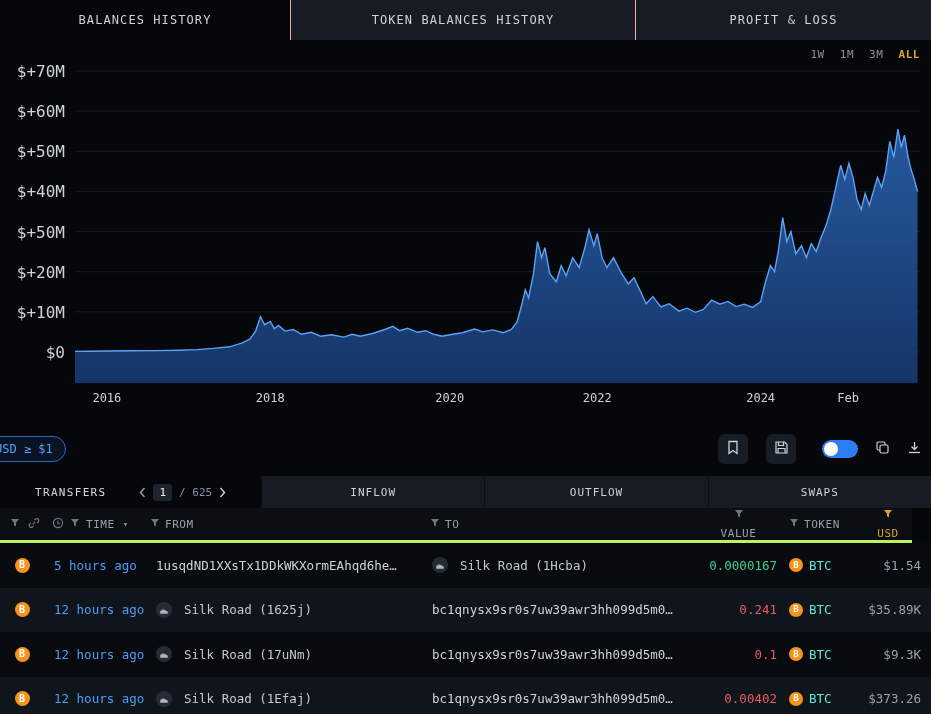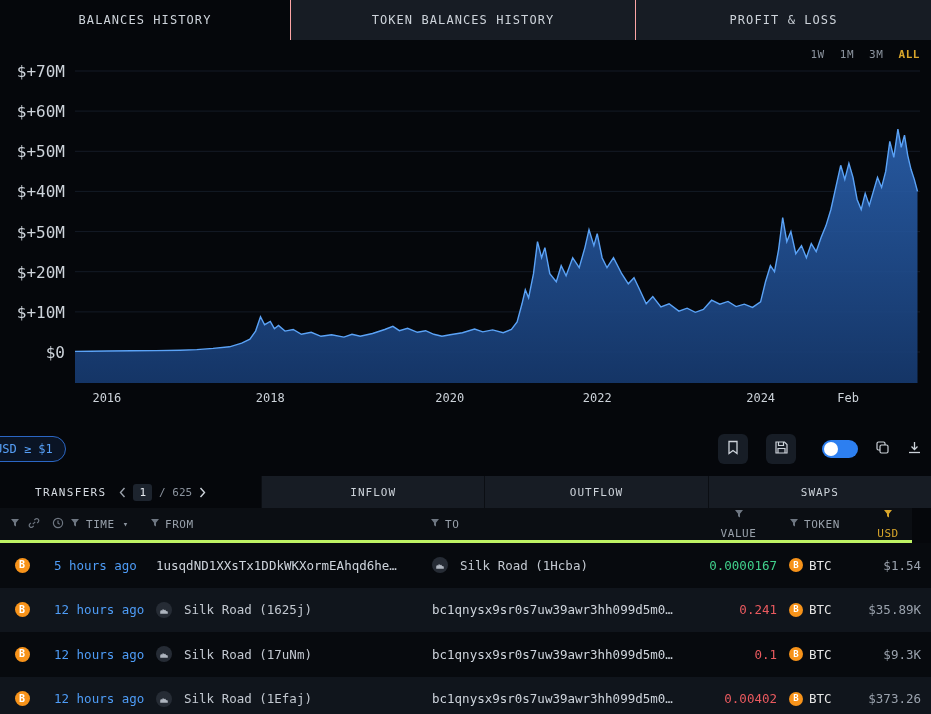--- a/index.html
+++ b/index.html
@@ -39,21 +39,21 @@
   .icon-btn { width:30px; height:30px; border-radius:6px; background:#171d26; display:flex;
               align-items:center; justify-content:center; margin-left:18px; cursor:pointer; }
   .icon-btn:first-child { margin-left:0; }
   .toggle { width:36px; height:18px; border-radius:9px; background:#2d7ff0; margin-left:26px;
             position:relative; cursor:pointer; }
   .toggle .knob { position:absolute; left:2px; top:2px; width:14px; height:14px; border-radius:50%; background:#fff; }
   .plain-icon { margin-left:17px; cursor:pointer; display:flex; align-items:center; }
 
   
   .transfers-bar { position:absolute; top:476px; left:0; width:931px; height:32px; display:flex; background:#05070b; }
-  .tb-left { width:261px; display:flex; align-items:center; }
+  .tb-left { width:261px; display:flex; align-items:center;gap:20px; }
   .tb-title { margin-left:35px; font-size:11px; letter-spacing:.12em; color:#d6dbe2; cursor:pointer; }
   .pager { display:flex; align-items:center; margin-left:13px; gap:7px; }
   .pg-chev { cursor:pointer; display:flex; align-items:center; }
   .pg-box { background:#1d242e; border-radius:3px; padding:2px 6px; color:#e6eaef; font-size:11px; }
   .pg-total { color:#8b939e; font-size:11px; white-space:nowrap; }
   .tb-tab { flex:1; display:flex; align-items:center; justify-content:center; background:#171c24;
             font-size:11px; letter-spacing:.09em; color:#cdd3da; border-left:1px solid #0b0e13; cursor:pointer; }
 
   
   .thead { position:absolute; top:508px; left:0; width:912px; height:35px; background:#0b0e13;
@@ -83,21 +83,21 @@
   .c-from { padding-left:6px; }
   .c-to { padding-left:2px; }
   .addr { color:#ced4dc; cursor:pointer; }
   .entity { display:inline-flex; align-items:center; gap:12px; cursor:pointer; }
   .ent-ic { width:16px; height:16px; border-radius:50%; background:#262c35; display:inline-flex;
             align-items:center; justify-content:center; flex:0 0 auto; }
   .ent-name { color:#c3c9d1; }
   .c-val { text-align:right; white-space:nowrap; }
   .pos { color:#41d18c; } .neg { color:#ea5a5f; }
   .c-token { display:flex; align-items:center; gap:6px; padding-left:12px; }
-  .tok { color:#e5e5e5; }
+  .tok { color:#5eead4; }
   .c-usd { text-align:right; color:#9aa2ad; white-space:nowrap; }
 </style>
 </head>
 <body>
 
 <div class="app">
 
   <div class="top-tabs">
     <div class="tab active">BALANCES HISTORY</div>
     <div class="tab">TOKEN BALANCES HISTORY</div>

